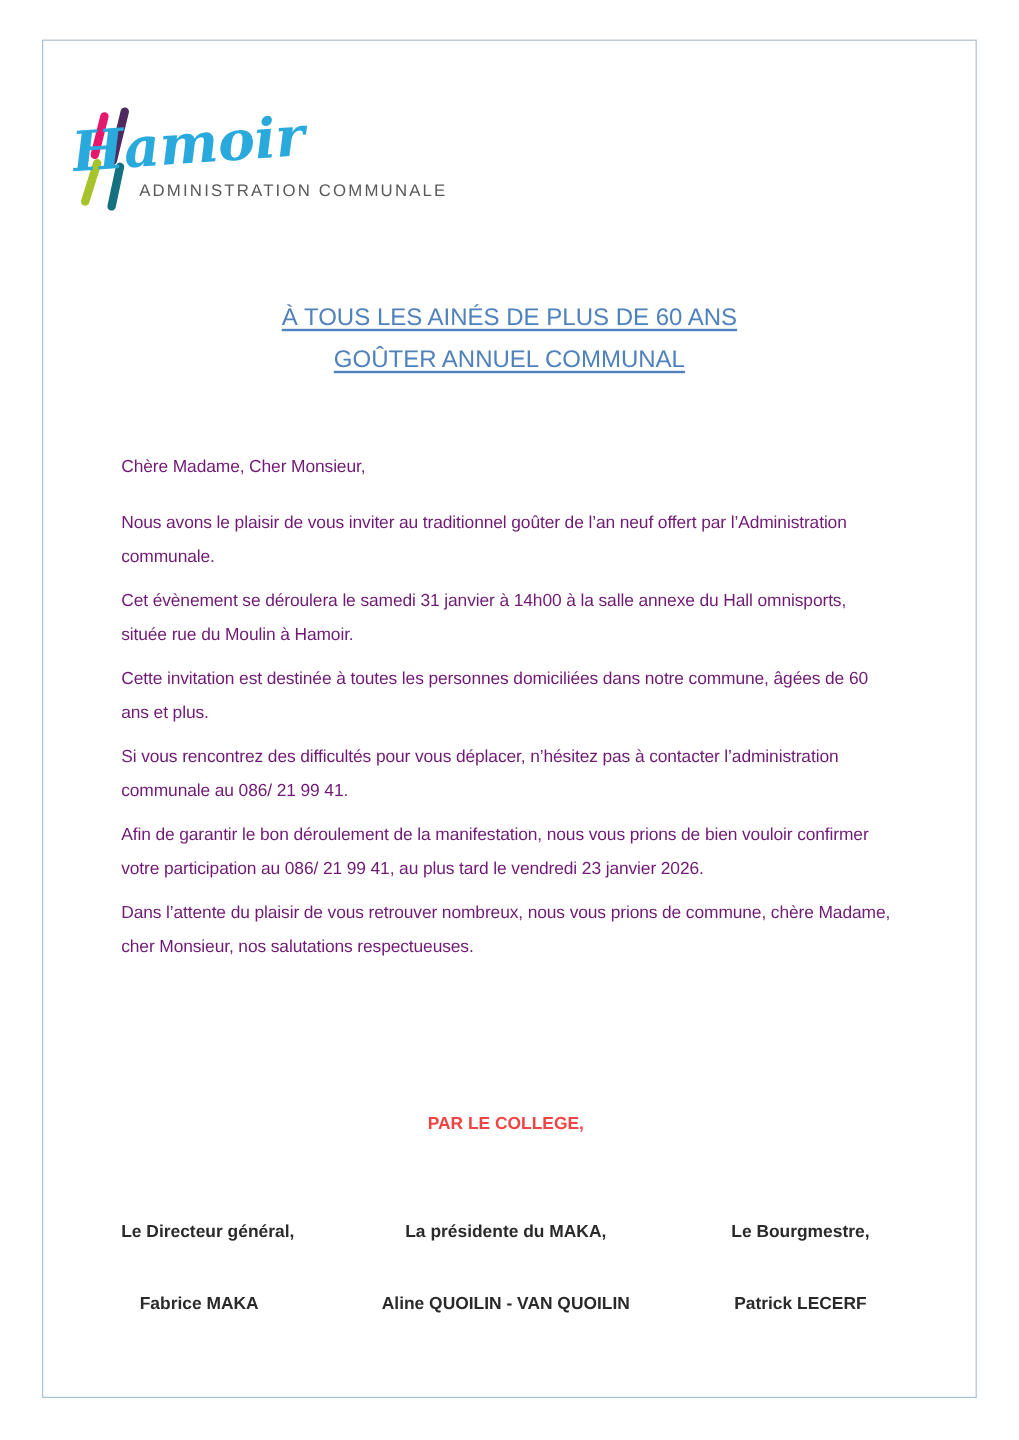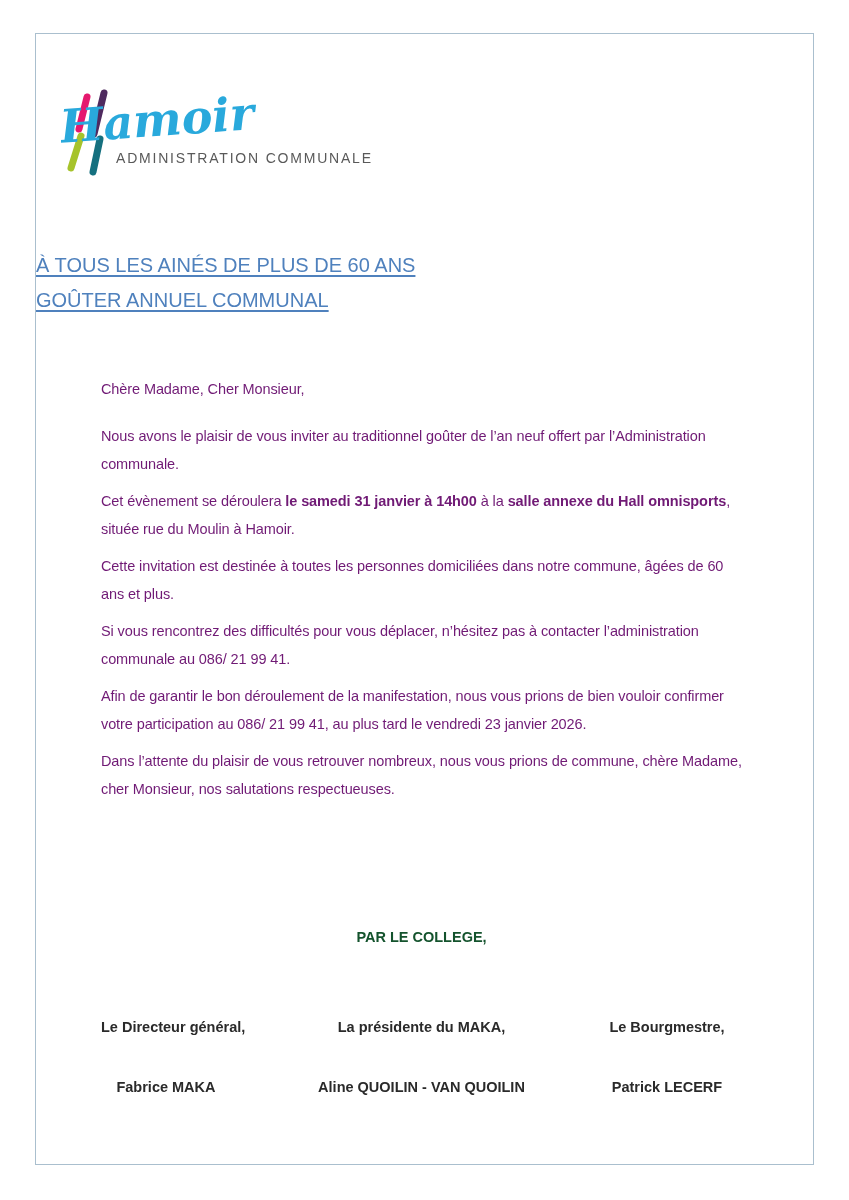--- a/index.html
+++ b/index.html
@@ -30,21 +30,21 @@
     left: 55px; top: 66px;
     font-size: 14px;
     letter-spacing: 1.8px;
     color: #595959;
     white-space: nowrap;
   }
   
   .title-block {
     position: absolute;
     left: 0; right: 0; top: 214px;
-    text-align: left;
+    text-align: center;
     color: #4f81bd;
     font-size: 20px;
     line-height: 35px;
   }
   .title-line {
     text-decoration: underline;
     text-underline-offset: 3px;
     text-decoration-thickness: 1.5px;
   }
   
@@ -52,30 +52,30 @@
     position: absolute;
     left: 65px; top: 341px;
     width: 641px;
     font-size: 14.5px;
     letter-spacing: -0.1px;
     line-height: 28px;
     color: #701a75;
   }
   .content p { margin: 0 0 9px 0; }
   .content p.salutation { margin-bottom: 19px; }
-  .content b { font-weight: bold; margin-top: 32px; }
+  .content b { font-weight: normal; margin-top: 32px; }
   
   .college-heading {
     position: absolute;
     left: 65px; top: 895px;
     width: 641px;
     text-align: center;
     font-weight: bold;
     font-size: 14.5px;
-    color: #14532d;
+    color: #ef4444;
   }
   .signatures {
     position: absolute;
     left: 65px; top: 985px;
     width: 641px; height: 90px;
   }
   .sig-col {
     position: absolute;
     text-align: center;
     white-space: nowrap;

